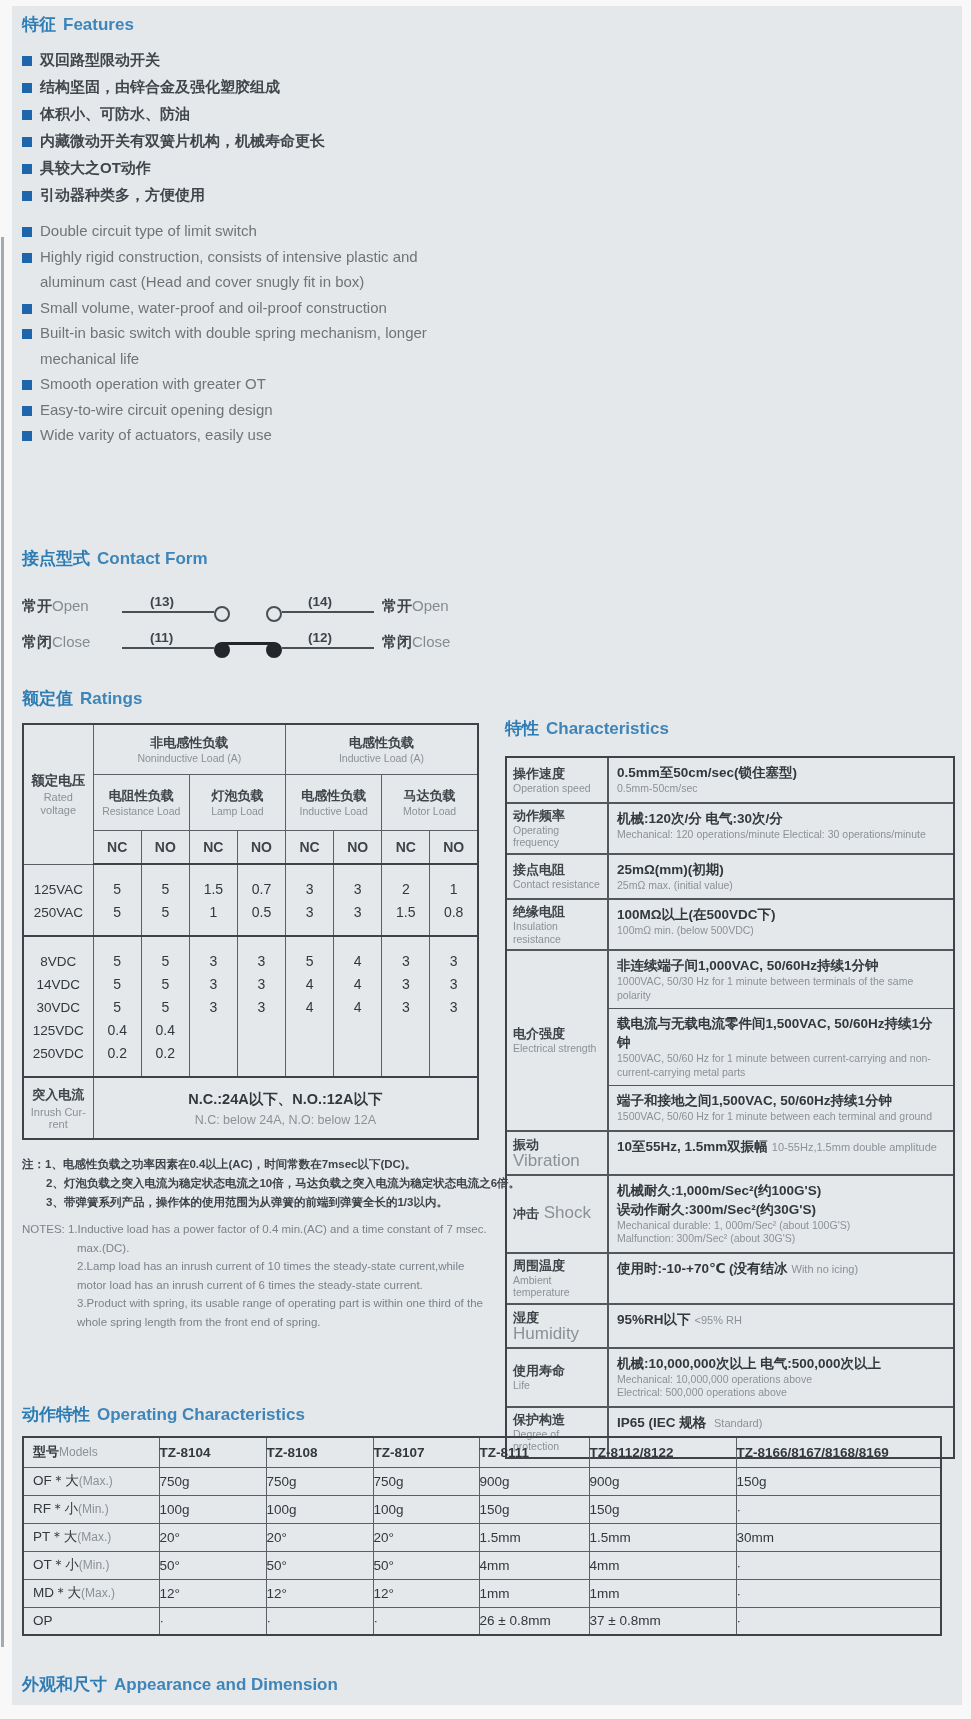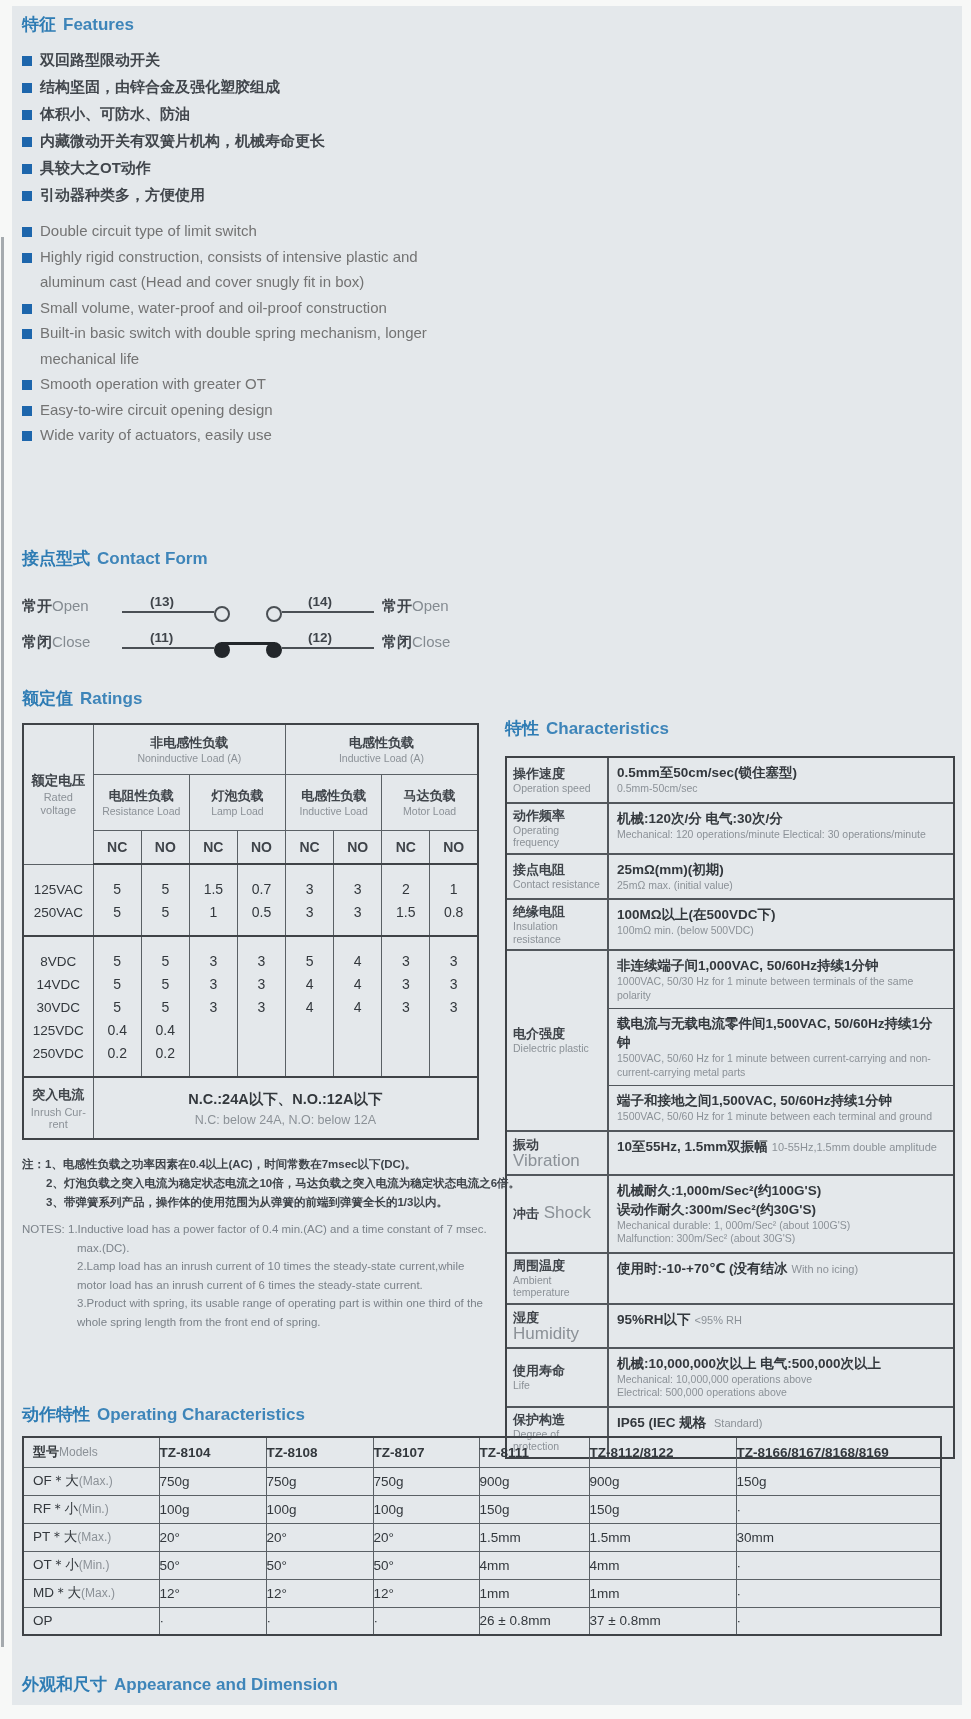--- a/index.html
+++ b/index.html
@@ -391,21 +391,21 @@
           <div class="cval">
             <div class="csub">
               <div class="vzh">100MΩ以上(在500VDC下)</div>
               <div class="ven">100mΩ min.  (below 500VDC)</div>
             </div>
           </div>
         </div>
         <div class="crow">
           <div class="clabel">
             <div class="clz">电介强度</div>
-            <div class="cle">Dielectric plastic</div>
+            <div class="cle">Electrical strength</div>
           </div>
           <div class="cval">
             <div class="csub">
               <div class="vzh">非连续端子间1,000VAC, 50/60Hz持续1分钟</div>
               <div class="ven">1000VAC, 50/30 Hz for 1 minute between terminals of the same polarity</div>
             </div>
             <div class="csub">
               <div class="vzh">载电流与无载电流零件间1,500VAC, 50/60Hz持续1分钟</div>
               <div class="ven">1500VAC, 50/60 Hz for 1 minute between current-carrying and non-current-carrying metal parts</div>
             </div>

